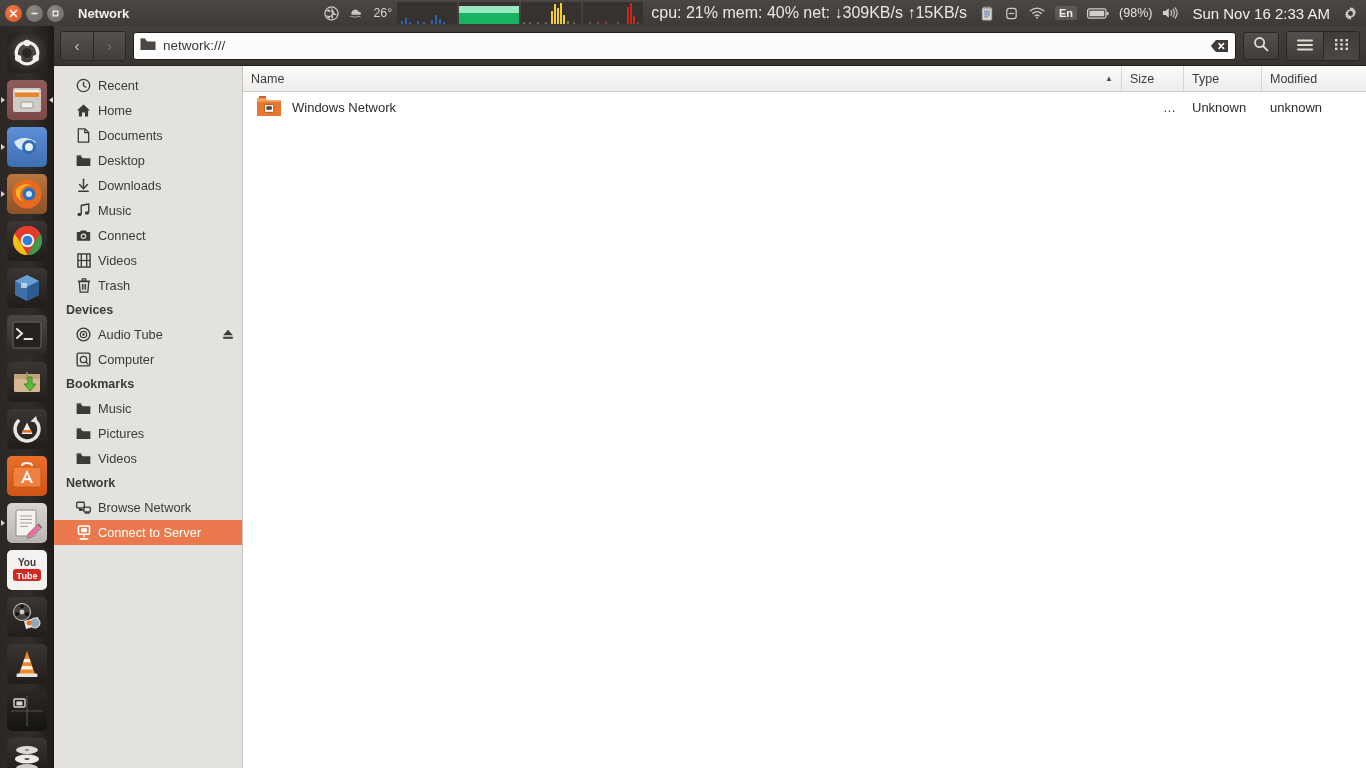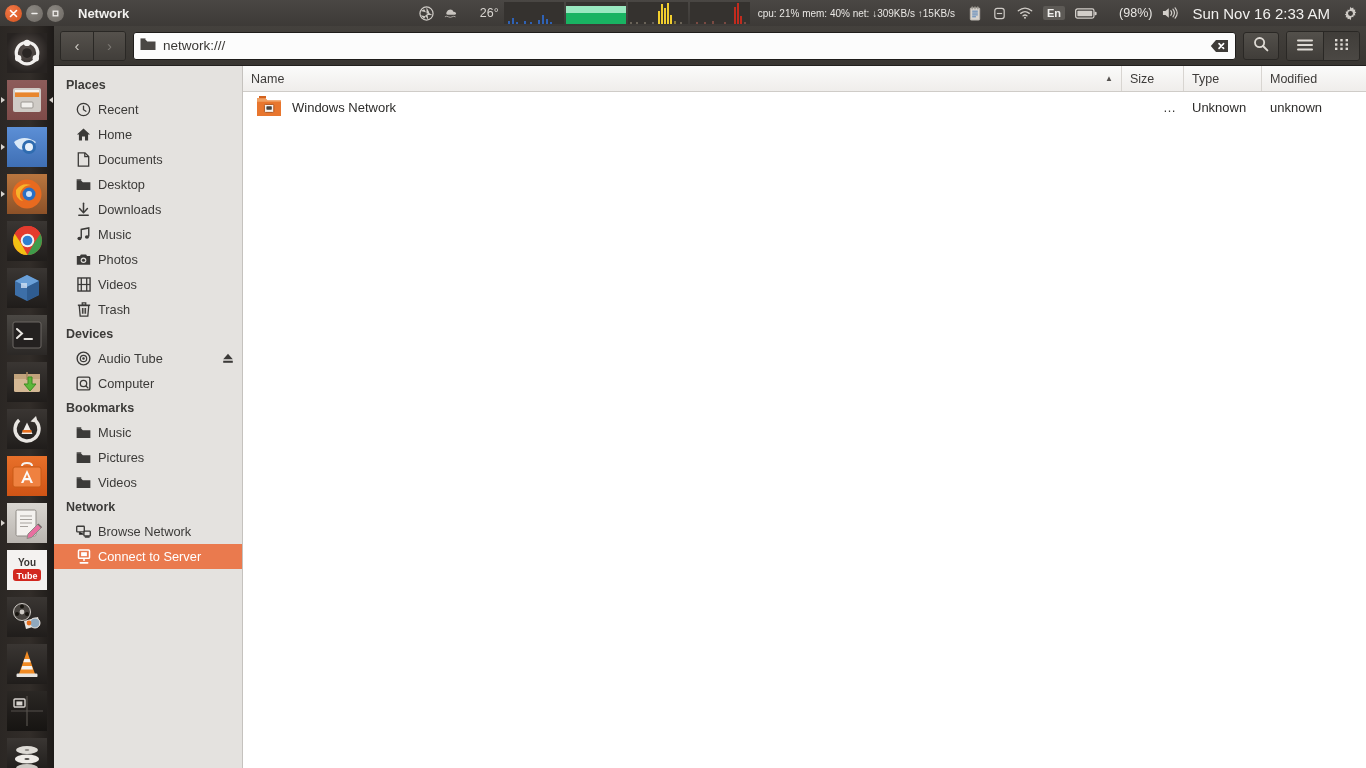--- a/index.html
+++ b/index.html
@@ -21,42 +21,42 @@
   .wbtns { display: flex; align-items: center; gap: 4px; padding-left: 5px; }
   .wbtn { width: 17px; height: 17px; border-radius: 50%; position: relative;
           display: flex; align-items: center; justify-content: center;
           font-size: 11px; color: #fff; }
   .wbtn.close { background: radial-gradient(circle at 35% 30%, #f07746, #d4541f); }
   .wbtn.min, .wbtn.max { background: radial-gradient(circle at 35% 30%, #8b8781, #6d6964); }
   .wbtn svg { display: block; }
   #panel-title { margin-left: 14px; font-weight: bold; font-size: 13px; color: #f2f1ef; }
   #panel-spacer { flex: 1; }
 
-  .panel-ind { display: flex; align-items: center; height: 26px; padding: 8px 5px; gap: 20px; }
+  .panel-ind { display: flex; align-items: center; height: 26px; padding: 8px 5px; gap: 8px; }
   .panel-ind.temp { color: #d8d5d0; font-size: 12.5px; }
   #graphs { display: flex; align-items: flex-end; height: 22px; gap: 2px; }
   .graph { width: 60px; height: 22px; background: #35322f; position: relative; overflow: hidden; }
   .graph .bar { position: absolute; bottom: 0; width: 2px; }
-  #sysinfo { font-size: 10px; color: #e9e7e4; padding: 0 8px; white-space: nowrap; }
+  #sysinfo { font-size: 16px; color: #e9e7e4; padding: 0 8px; white-space: nowrap; }
   .ind-icon { display: flex; align-items: center; justify-content: center; padding: 0 5px; height: 26px; font-weight: bold; }
   #kb-layout { font-size: 11px; background: #5d5a56; border-radius: 2px;
                padding: 1px 4px; color: #f0efed; }
   #battery-pct { font-size: 12.5px; color: #e9e7e4; padding-left: 2px; }
   #clock { font-size: 15px; color: #f2f1ef; padding: 0 8px; white-space: nowrap; }
 
   
   #launcher {
     position: absolute; left: 0; top: 26px; width: 54px; height: 742px;
     background: linear-gradient(to right, #2b2724 0%, #322d29 55%, #1d1a18 100%);
     z-index: 40;
     padding-top: 3px;
   }
   .launch-item { position: relative; width: 54px; height: 47px;
                  display: flex; align-items: center; justify-content: center; }
-  .licon { width: 40px; height: 40px; border-radius: 0; position: relative;
+  .licon { width: 40px; height: 40px; border-radius: 5px; position: relative;
            display: flex; align-items: center; justify-content: center;
            overflow: hidden; font-size: 20px; color: #fff; }
   .pip-l { position: absolute; left: 1px; top: 50%; margin-top: -3px;
            width: 0; height: 0; border-top: 3.5px solid transparent;
            border-bottom: 3.5px solid transparent; border-left: 4px solid #d8d4cf; }
   .pip-r { position: absolute; right: 1px; top: 50%; margin-top: -3px;
            width: 0; height: 0; border-top: 3.5px solid transparent;
            border-bottom: 3.5px solid transparent; border-right: 4px solid #d8d4cf; }
 
   
@@ -489,21 +489,20 @@
                 <rect x="11.6" y="9.6" width="2.4" height="2.4"></rect>
             </g>
           </svg>
         </span>
       </div>
     </div>
   </div>
 
   <div id="body">
     <div id="sidebar">
-        <div class="sb-head">Places</div>
         <div class="sb-item">
           <span class="sb-ico">
             <svg width="15" height="15" viewBox="0 0 16 16">
               <circle cx="8" cy="8" r="6.6" fill="none" stroke="currentColor" stroke-width="1.4"></circle>
               <path d="M8 4.3 V8.2 L10.6 9.8" fill="none" stroke="currentColor" stroke-width="1.4" stroke-linecap="round"></path>
             </svg>
           </span>
           <span class="sb-label">Recent</span>
         </div>
         <div class="sb-item">
@@ -553,21 +552,21 @@
           <span class="sb-label">Music</span>
         </div>
         <div class="sb-item">
           <span class="sb-ico">
             <svg width="15" height="13" viewBox="0 0 16 14">
               <path d="M0.8 3.2 h3.4 l1-1.6 h5.6 l1 1.6 h3.4 v9.4 H0.8 Z" fill="currentColor"></path>
               <circle cx="8" cy="7.8" r="3" fill="#e4e2df"></circle>
               <circle cx="8" cy="7.8" r="1.7" fill="currentColor"></circle>
             </svg>
           </span>
-          <span class="sb-label">Photos</span>
+          <span class="sb-label">Connect</span>
         </div>
         <div class="sb-item">
           <span class="sb-ico">
             <svg width="14" height="15" viewBox="0 0 15 16">
               <rect x="1" y="1" width="13" height="14" fill="none" stroke="currentColor" stroke-width="1.5"></rect>
               <path d="M4.6 1 V15 M10.4 1 V15" stroke="currentColor" stroke-width="1.4"></path>
               <path d="M1 8 H14" stroke="currentColor" stroke-width="1.3"></path>
             </svg>
           </span>
           <span class="sb-label">Videos</span>

